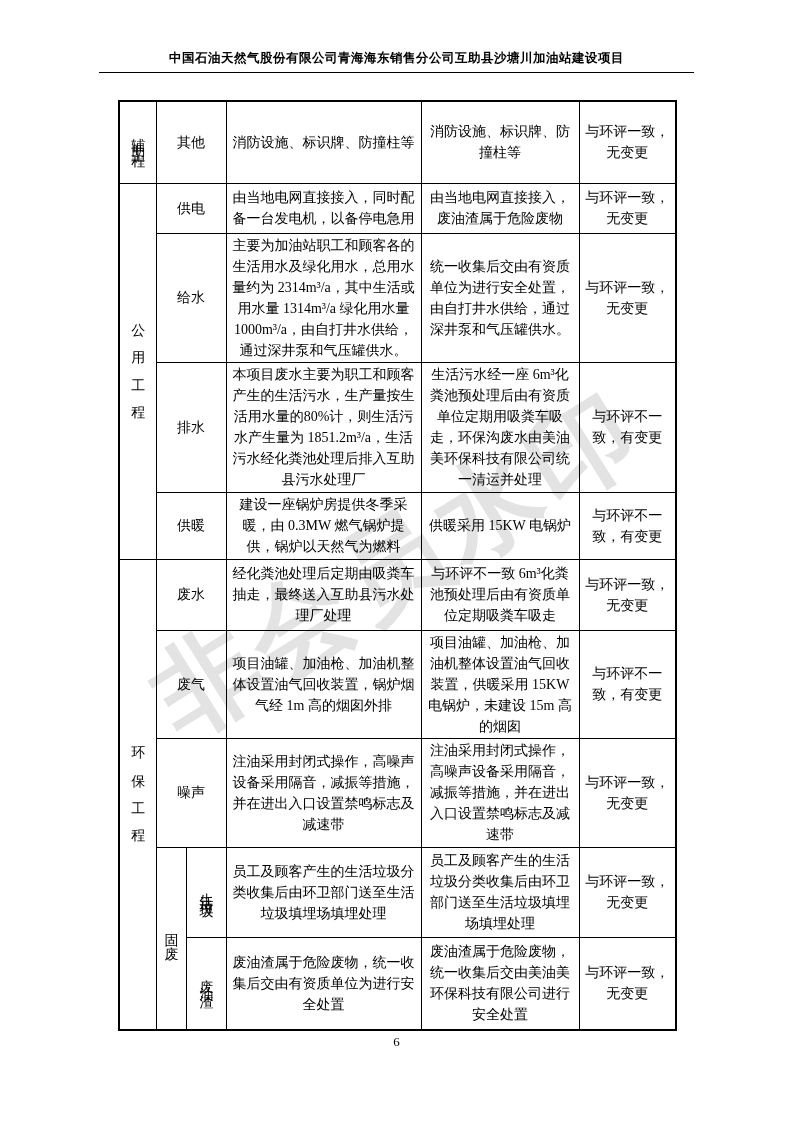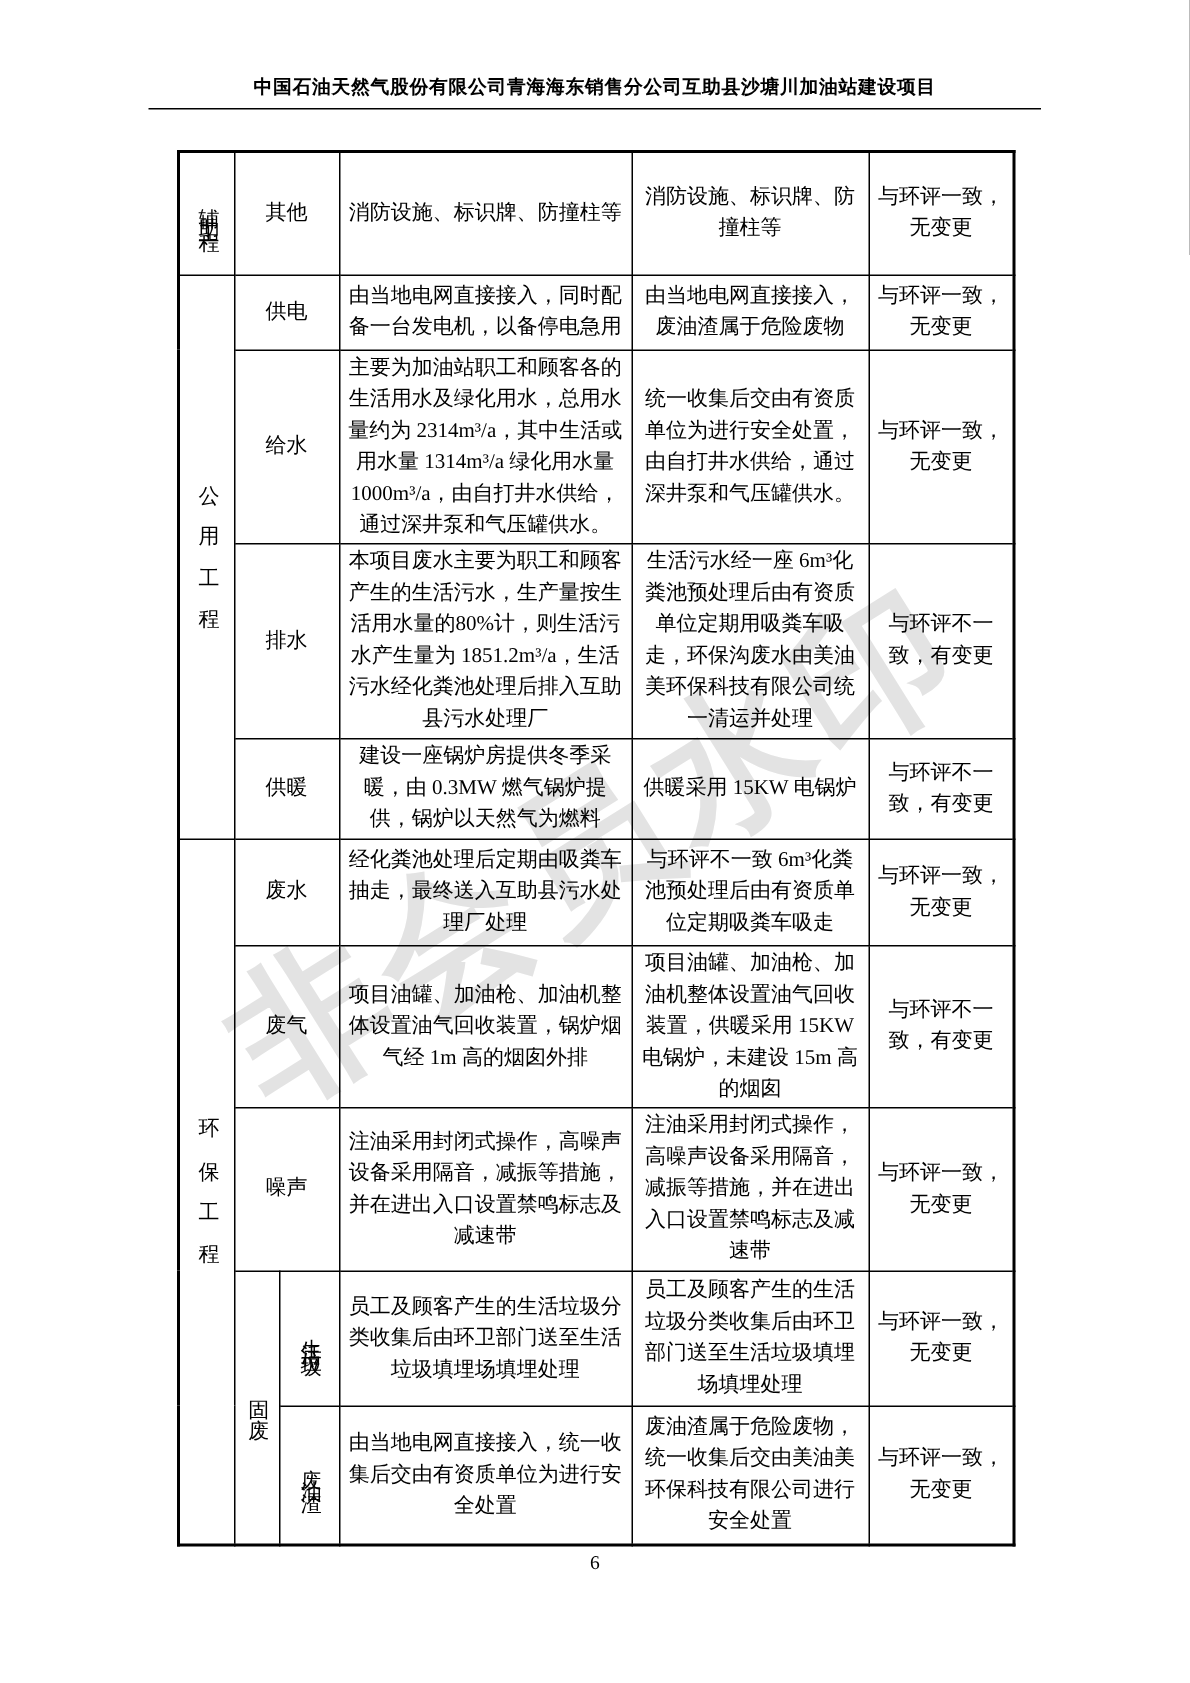--- a/index.html
+++ b/index.html
@@ -153,21 +153,21 @@
       <tr style="height:90px">
         <td rowspan="2"><span class="vtext ls12">固废</span></td>
         <td><span class="vtext ls4">生活垃圾</span></td>
         <td>员工及顾客产生的生活垃圾分类收集后由环卫部门送至生活垃圾填埋场填埋处理</td>
         <td>员工及顾客产生的生活垃圾分类收集后由环卫部门送至生活垃圾填埋场填埋处理</td>
         <td>与环评一致，无变更</td>
       </tr>
 
       <tr style="height:93px">
         <td><span class="vtext ls8">废油渣</span></td>
-        <td>由当地电网直接接入，统一收集后交由有资质单位为进行安全处置</td>
+        <td>废油渣属于危险废物，统一收集后交由有资质单位为进行安全处置</td>
         <td>废油渣属于危险废物，统一收集后交由美油美环保科技有限公司进行安全处置</td>
         <td>与环评一致，无变更</td>
       </tr>
 
     </tbody>
   </table>
 
   <div class="footer-pagenum">6</div>
 
 </div>

